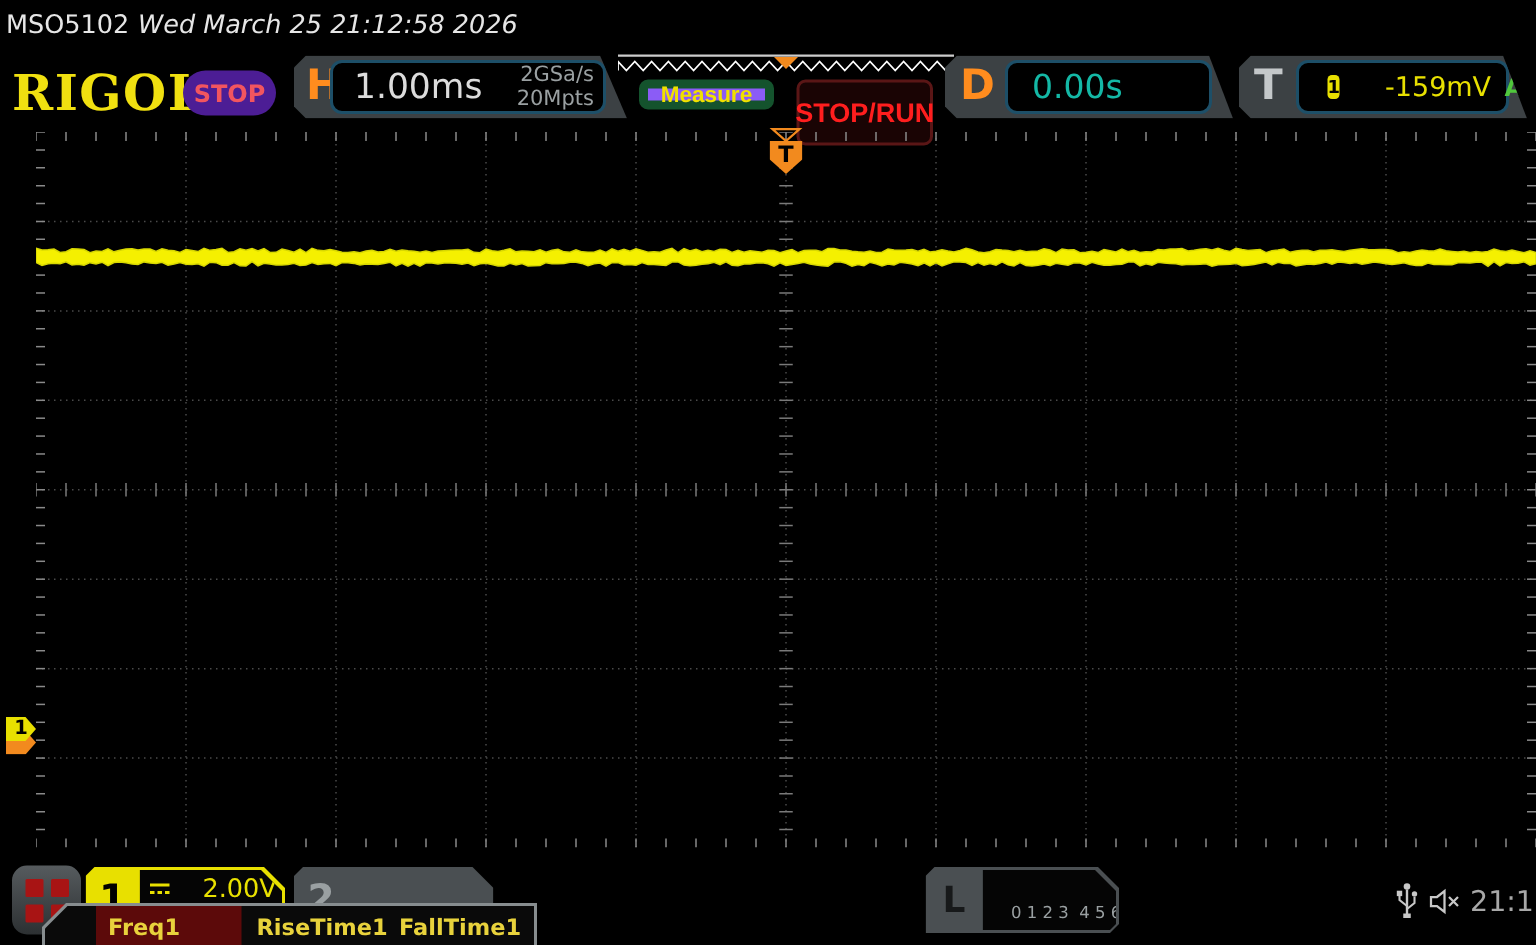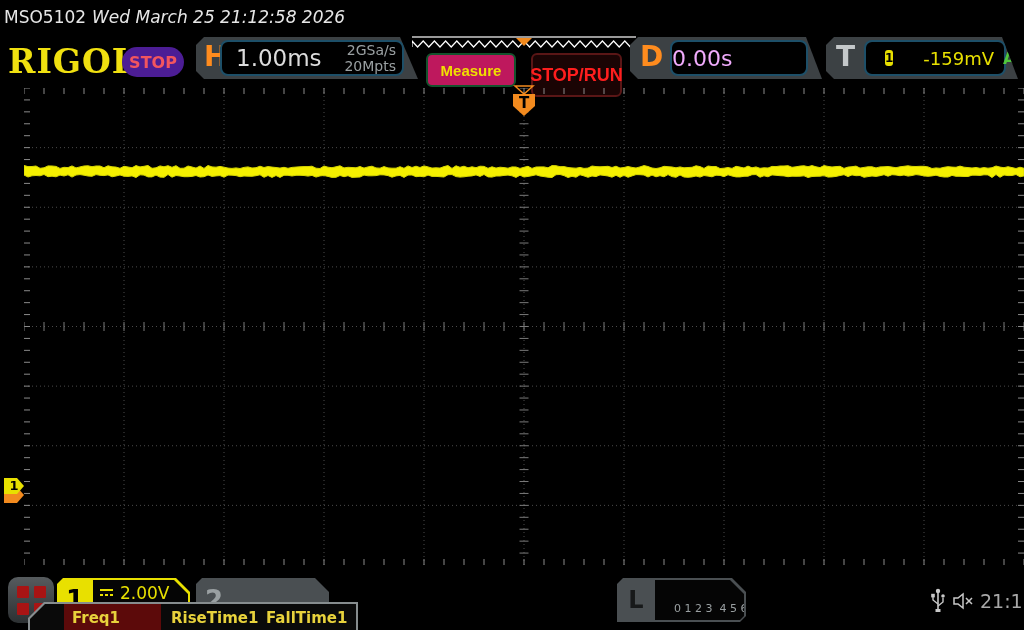--- a/index.html
+++ b/index.html
@@ -28,32 +28,32 @@
   #h-group { left:196px; width:222px;
     clip-path:polygon(0px 8px,8px 0px,204px 0px,222px 42px,8px 42px,0px 34px); }
   #h-letter { left:8px; color:#ff8c1e; }
   #h-inner { left:24px; right:14px; }
   #timebase-value { color:#dcdcdc; font-size:23px; margin-left:14px; }
   #rate-col { margin-left:auto; margin-right:6px; text-align:right; color:#9aa0a2;
               font-size:14px; line-height:16px; }
 
   #wavepos { left:412px; top:36px; width:224px; height:15px; }
 
-  #measure-button { left:426px; top:53px; width:90px; height:34px; background:#be185d;
-      border:2px solid #14532d; border-radius:6px; color:#f0e000; font-weight:bold;
+  #measure-button { left:426px; top:53px; width:90px; height:20px; background:#8b5cf6;
+      border:6px solid #14532d; border-radius:6px; color:#f0e000; font-weight:bold;
       font-size:15px; display:flex; align-items:center; justify-content:center; }
   #stoprun-button { left:531px; top:53px; width:91px; height:44px; background:#1a0404;
       border:2px solid #5a1616; border-radius:6px; color:#ff1e1e; font-weight:bold;
       font-size:18px; display:flex; align-items:center; justify-content:center; }
 
   #d-group { left:630px; width:192px;
     clip-path:polygon(0px 8px,8px 0px,176px 0px,192px 42px,8px 42px,0px 34px); }
   #d-letter { left:10px; color:#ff8c1e; }
   #d-inner { left:40px; right:14px; }
-  #delay-value { color:#f0abfc; font-size:22px; }
+  #delay-value { color:#14b8a6; font-size:22px; margin-left:16px; }
 
   #t-group { left:826px; width:192px;
     clip-path:polygon(0px 8px,8px 0px,176px 0px,192px 42px,8px 42px,0px 34px); }
   #t-letter { left:10px; color:#c4c8ca; }
   #t-inner { left:38px; right:12px; gap:9px; }
   #trig-edge-icon { margin-left:10px; }
   #trig-src-badge { width:16px; height:16px; background:#e8e000; border-radius:3px;
       color:#000; font-weight:bold; font-size:12px; display:flex; align-items:center;
       justify-content:center; }
   #trig-level { color:#e8e000; font-size:18px;margin-left:21px; }
@@ -89,21 +89,21 @@
       background:linear-gradient(#565b5e,#2c3032); display:flex; align-items:center;
       justify-content:center; }
   #menu-grid { display:grid; grid-template-columns:12px 12px; grid-template-rows:12px 12px; gap:5px; }
   #menu-grid div { background:#a81414; border-radius:1px; }
 
   .chbox { top:578px; width:133px; height:44px; }
   .chbox .tab-num { position:absolute; left:0; top:0; width:36px; height:44px; font-weight:bold;
       font-size:26px; display:flex; align-items:center; justify-content:center; }
   .chbox .chcontent { position:absolute; left:36px; top:2px; width:95px; height:40px; background:#050505;
       clip-path:polygon(0 0,81px 0,95px 14px,95px 36px,91px 40px,0 40px); font-size:17px; }
-  .chrow1 { position:absolute; left:6px; top:3px; display:flex; align-items:center; gap:6px; }
+  .chrow1 { position:absolute; left:6px; top:3px; display:flex; align-items:center; gap:21px; }
   .chrow2 { position:absolute; right:10px; top:21px; }
 
   #ch1-box { left:57px; background:#e8e000;
       clip-path:polygon(0 6px,6px 0,119px 0,133px 14px,133px 38px,127px 44px,0 44px); }
   #ch1-box .tab-num { color:#000; }
   #ch1-box .chcontent { color:#e8e000; }
   #ch2-box { left:196px; background:#4a4f52;
       clip-path:polygon(0 6px,6px 0,119px 0,133px 14px,133px 38px,127px 44px,0 44px); }
   #ch2-box .tab-num { color:#9aa0a2; }
   #ch2-box .chcontent { color:#9aa0a2; }

